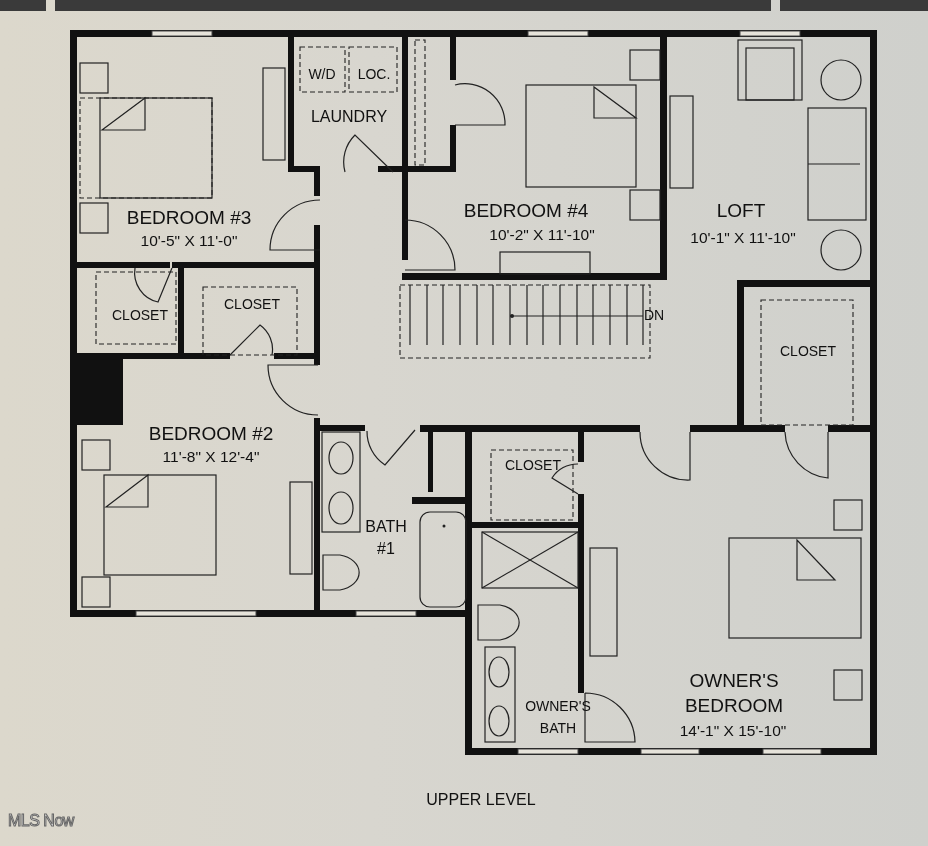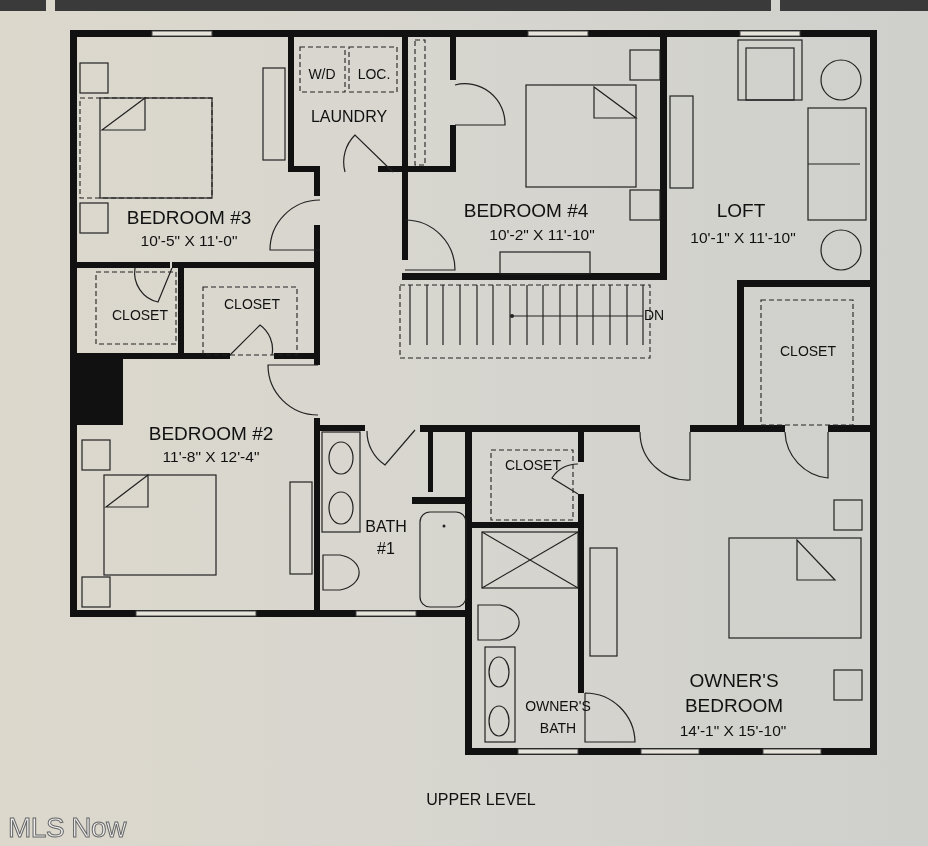--- a/index.html
+++ b/index.html
@@ -19,21 +19,21 @@
   .door { fill: none; stroke: #222; stroke-width: 1.2; }
   .lbl { font-family: "Liberation Sans", sans-serif; fill: #111; text-anchor: middle; }
   .room-name { font-size: 19px; }
   .room-dim { font-size: 15.5px; }
   .small { font-size: 14px; }
   .caption {
     position: absolute; left: 0; width: 962px; top: 791px;
     text-align: center; font-size: 16px; color: #111;
   }
   .watermark {
-    position: absolute; left: 8px; top: 812px; font-size: 28px;
+    position: absolute; left: 8px; top: 812px; font-size: 16px;
     color: #eee; -webkit-text-stroke: 1px #666; letter-spacing: -0.5px;
   }
 </style>
 </head>
 <body>
 
 <div class="top-strip">
   <div class="seg" style="left:0;width:46px;"></div>
   <div class="seg" style="left:55px;width:716px;"></div>
   <div class="seg" style="left:780px;width:148px;"></div>

